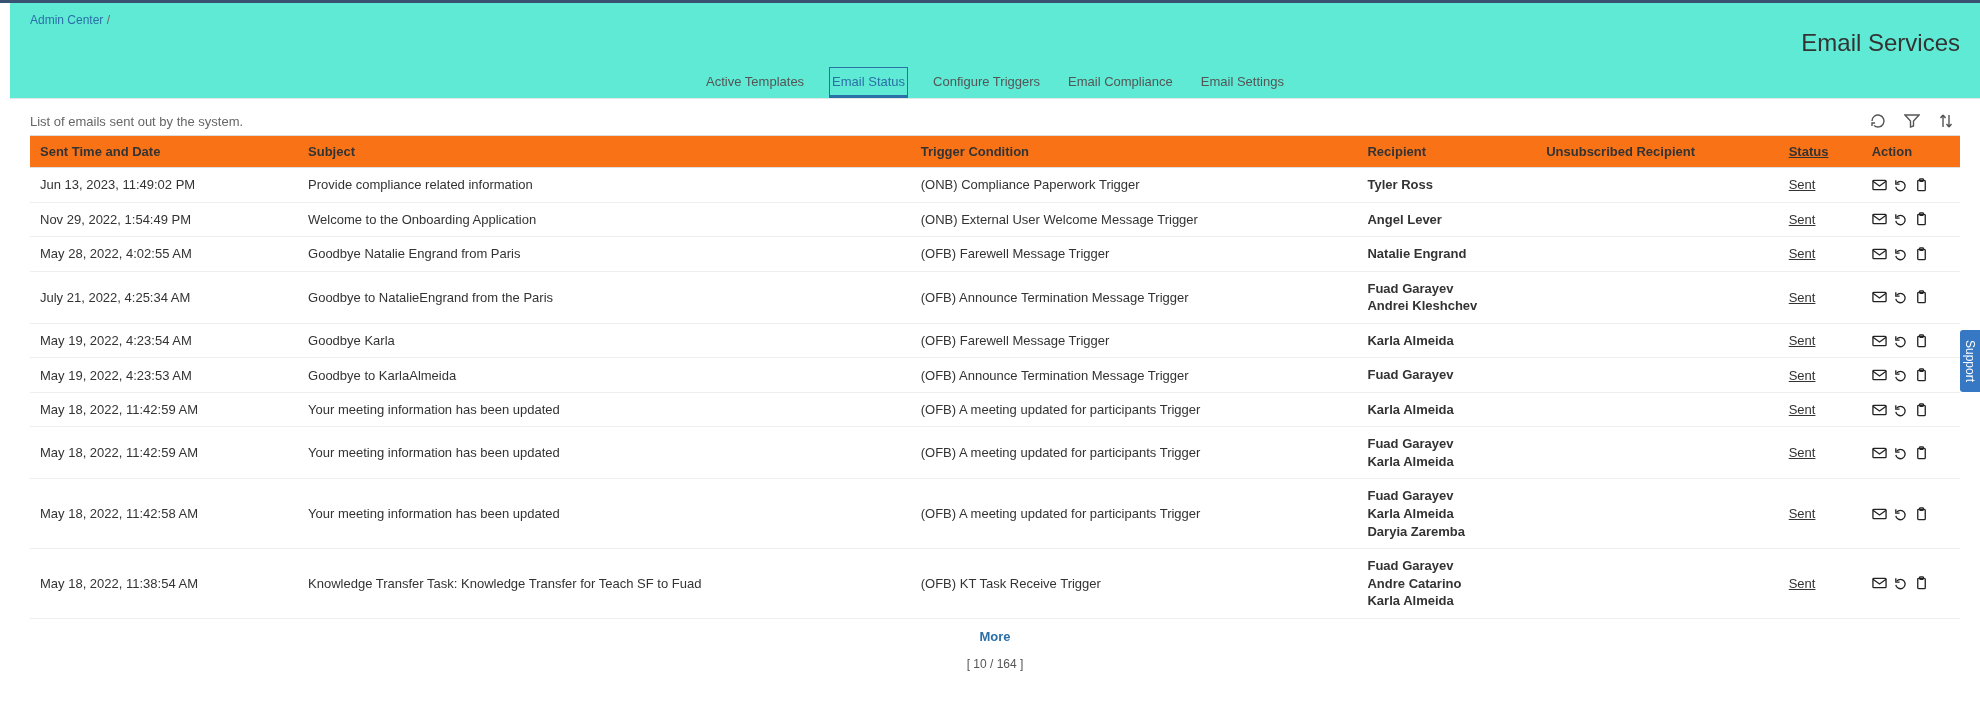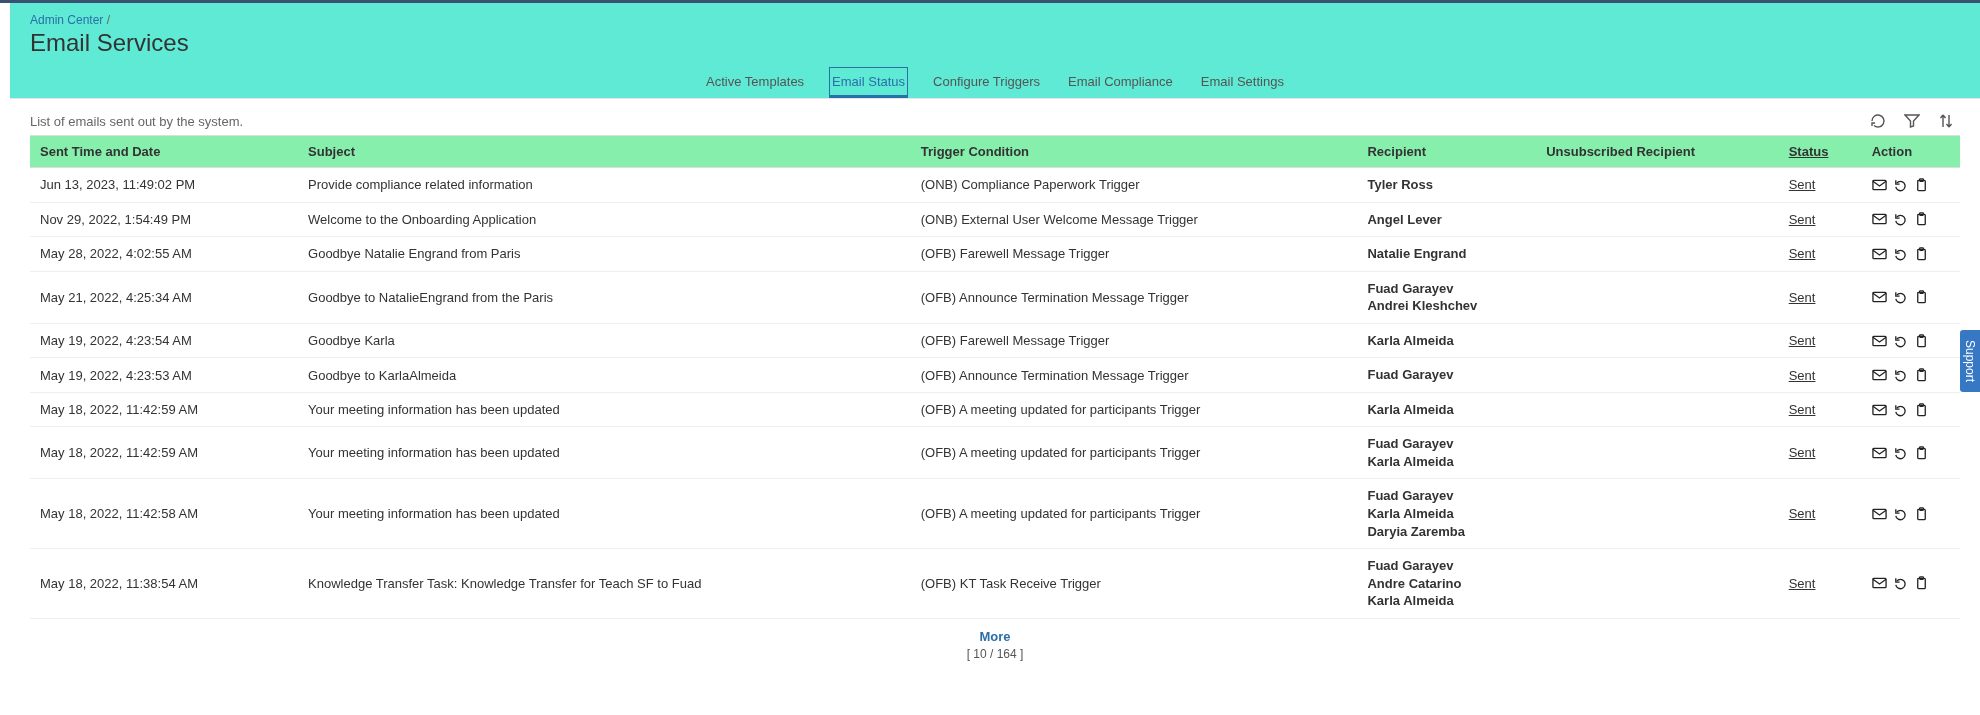--- a/index.html
+++ b/index.html
@@ -25,20 +25,21 @@
   }
   .breadcrumb a {
     color: #2b6fa7;
     text-decoration: none;
   }
   .page-title {
     font-size: 24px;
     font-weight: normal;
     color: #333;
     margin-bottom: 10px;
+    text-align: right;
   }
   .tabs {
     display: flex;
     gap: 22px;
     align-items: flex-end;
     justify-content: center;
   }
   .tab {
     padding: 6px 2px 8px 2px;
     color: #555;
@@ -79,21 +80,21 @@
     stroke: #555;
     fill: none;
     stroke-width: 1.4;
   }
   table.email-table {
     width: 100%;
     border-collapse: collapse;
   }
   table.email-table thead th {
     text-align: left;
-    background: #86efac;
+    background: #f97316;
     border-top: 1px solid #ddd;
     border-bottom: 1px solid #ddd;
     padding: 8px 10px;
     font-weight: bold;
     font-size: 13px;
     color: #333;
   }
   table.email-table tbody td {
     border-bottom: 1px solid #eee;
     padding: 8px 10px;
@@ -119,21 +120,21 @@
     text-align: center;
     padding: 10px 0 18px 0;
   }
   .more-link {
     color: #2b6fa7;
     font-weight: bold;
     font-size: 13px;
     text-decoration: none;
     cursor: pointer;
     display: inline-block;
-    margin-bottom: 2px;
+    margin-bottom: 12px;
   }
   .page-count {
     color: #555;
     font-size: 12px;
   }
   .support-tab {
     position: fixed;
     right: 0;
     top: 330px;
     background: #3678c4;
@@ -277,21 +278,21 @@
                   <path d="M3 2v4h4"></path>
                 </svg>
                 <svg class="act-icon" viewBox="0 0 16 14">
                   <rect x="4" y="2" width="8" height="11" rx="1"></rect>
                   <rect x="6" y="0.5" width="4" height="2.5" rx="0.7"></rect>
                 </svg>
               </div>
             </td>
           </tr>
           <tr>
-            <td class="col-date">May 21, 2022, 4:25:34 AM</td>
+            <td class="col-date">July 21, 2022, 4:25:34 AM</td>
             <td class="col-subject">Goodbye to NatalieEngrand from the Paris</td>
             <td class="col-trigger">(OFB) Announce Termination Message Trigger</td>
             <td class="col-recipient recipients-cell">
               <div>Fuad Garayev</div>
               <div>Andrei Kleshchev</div>
             </td>
             <td class="col-unsub"></td>
             <td class="col-status">Sent</td>
             <td class="col-action">
               <div class="action-icons">

